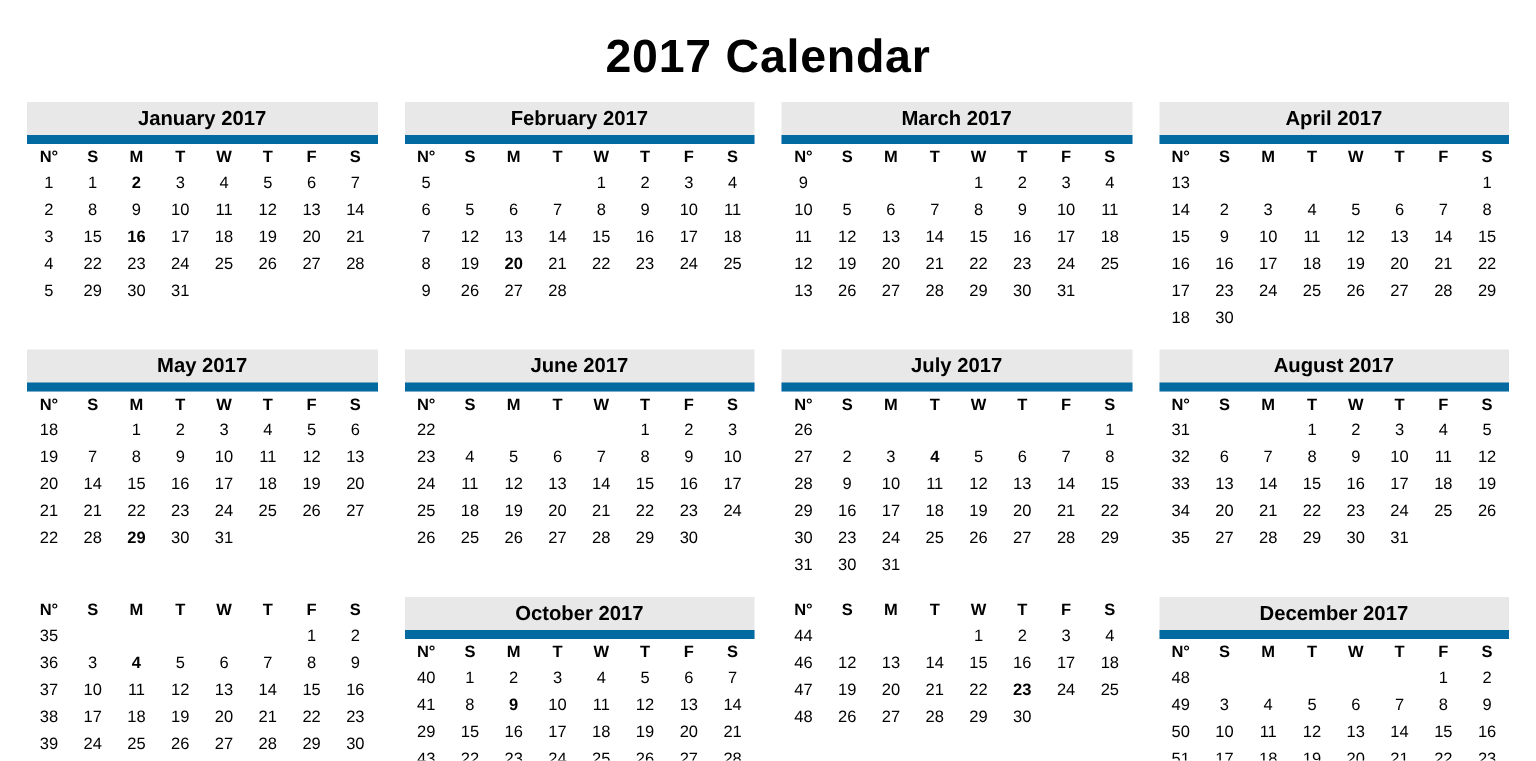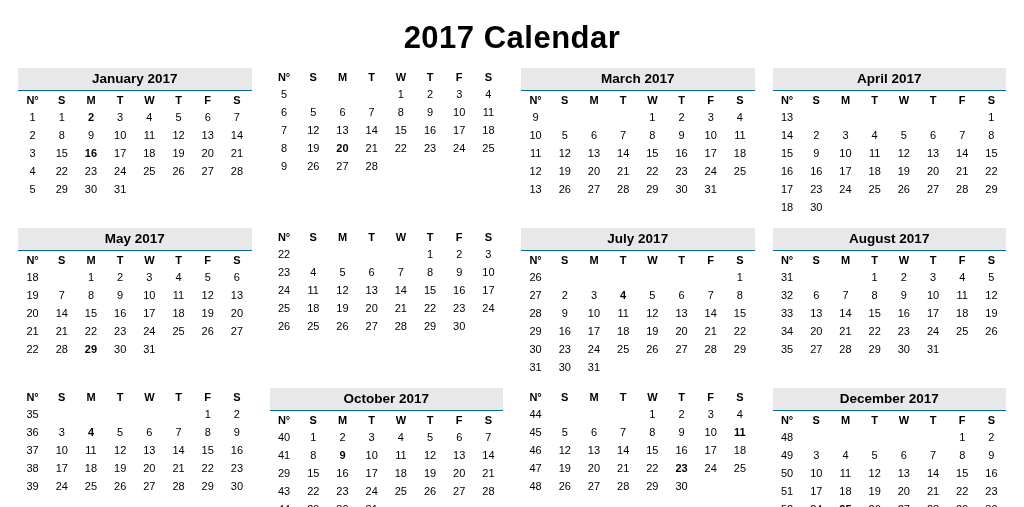--- a/index.html
+++ b/index.html
@@ -38,21 +38,21 @@
   }
   .month {
     width: 100%;
   }
   .month-head {
     background: #e8e8e8;
     text-align: center;
     font-weight: bold;
     font-size: 13.5px;
     padding: 3px 0 4px 0;
-    border-bottom: 1px solid #0369a1;
+    border-bottom: 6px solid #0369a1;
   }
   table.cal {
     width: 100%;
     border-collapse: collapse;
     table-layout: fixed;
     font-size: 11px;
   }
   table.cal th {
     font-weight: bold;
     font-size: 11px;
@@ -146,20 +146,21 @@
               <td>31</td>
               <td class="empty"></td>
               <td class="empty"></td>
               <td class="empty"></td>
               <td class="empty"></td>
             </tr>
           </tbody>
         </table>
       </div>
       <div class="month">
+        <div class="month-head">February 2017</div>
         <table class="cal">
           <thead>
             <tr>
               <th class="wk">N°</th>
               <th>S</th>
               <th>M</th>
               <th>T</th>
               <th>W</th>
               <th>T</th>
               <th>F</th>
@@ -431,20 +432,21 @@
               <td>30</td>
               <td>31</td>
               <td class="empty"></td>
               <td class="empty"></td>
               <td class="empty"></td>
             </tr>
           </tbody>
         </table>
       </div>
       <div class="month">
+        <div class="month-head">June 2017</div>
         <table class="cal">
           <thead>
             <tr>
               <th class="wk">N°</th>
               <th>S</th>
               <th>M</th>
               <th>T</th>
               <th>W</th>
               <th>T</th>
               <th>F</th>
@@ -807,30 +809,20 @@
           <tbody>
             <tr>
               <td class="wk">44</td>
               <td class="empty"></td>
               <td class="empty"></td>
               <td class="empty"></td>
               <td>1</td>
               <td>2</td>
               <td>3</td>
               <td>4</td>
-            </tr>
-            <tr>
-              <td class="wk">45</td>
-              <td>5</td>
-              <td>6</td>
-              <td>7</td>
-              <td>8</td>
-              <td>9</td>
-              <td>10</td>
-              <td class="bold">11</td>
             </tr>
             <tr>
               <td class="wk">46</td>
               <td>12</td>
               <td>13</td>
               <td>14</td>
               <td>15</td>
               <td>16</td>
               <td>17</td>
               <td>18</td>

